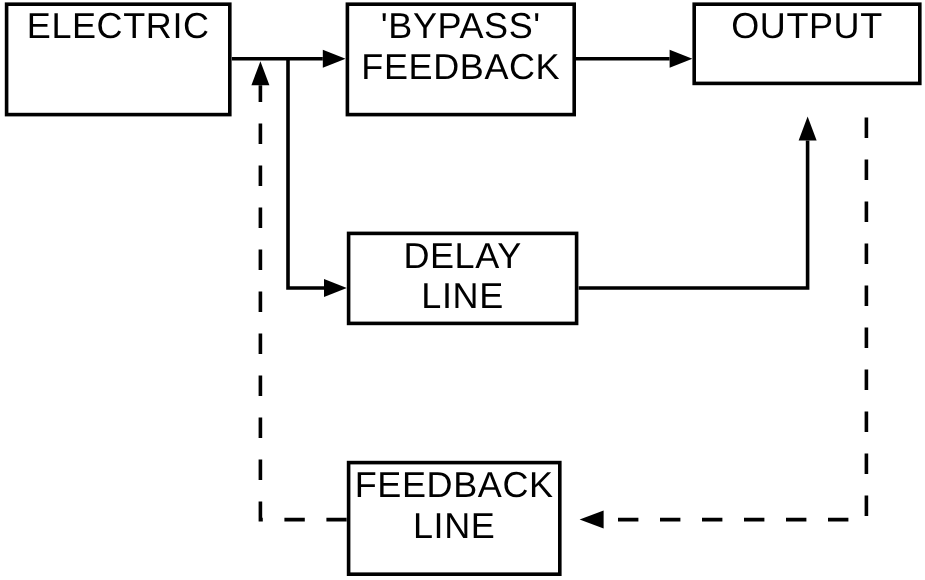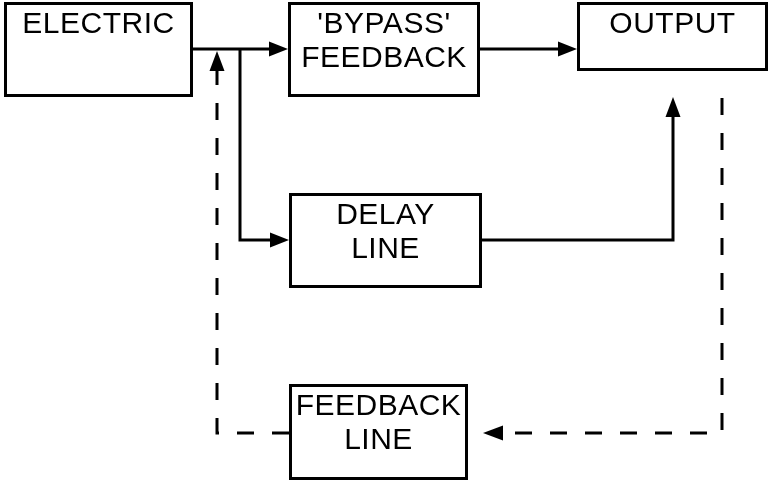--- a/index.html
+++ b/index.html
@@ -82,21 +82,21 @@
 
   <div class="node" style="left:288px; top:2px; width:192px; height:95px;">
     <span class="node-label">'BYPASS'</span>
     <span class="node-label">FEEDBACK</span>
   </div>
 
   <div class="node" style="left:577px; top:2px; width:191px; height:69px;">
     <span class="node-label">OUTPUT</span>
   </div>
 
-  <div class="node" style="left:289px; top:193px; width:193px; height:95px;">
+  <div class="node" style="left:289px; top:193px; width:193px; height:78px;">
     <span class="node-label">DELAY</span>
     <span class="node-label">LINE</span>
   </div>
 
   <div class="node" style="left:289px; top:384px; width:179px; height:96px;">
     <span class="node-label">FEEDBACK</span>
     <span class="node-label">LINE</span>
   </div>
 
 </div>

